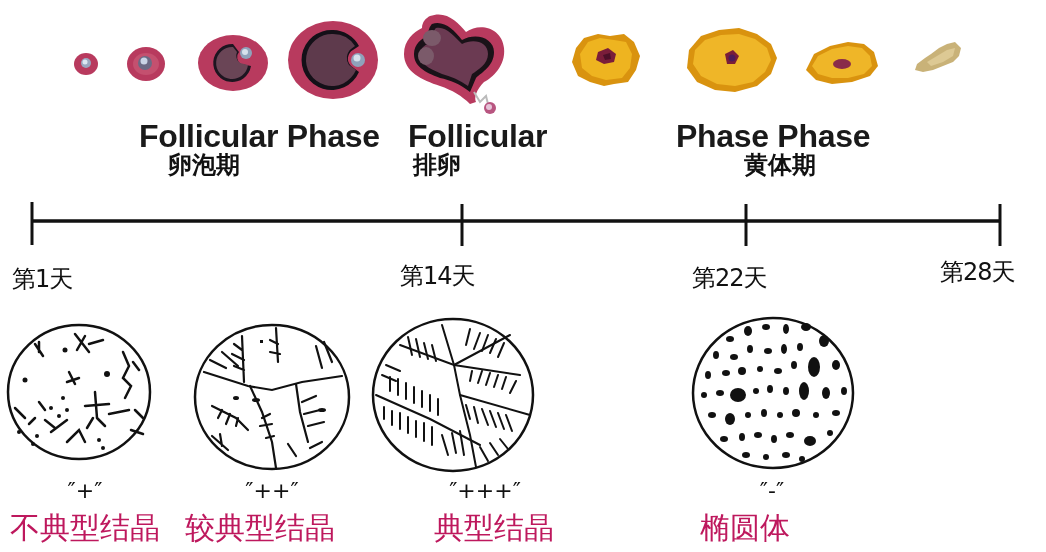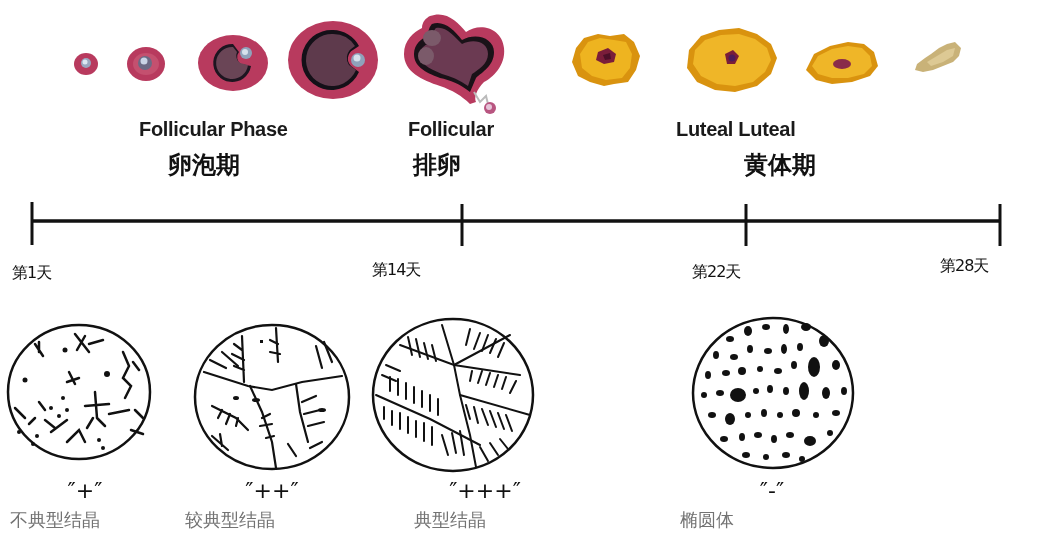--- a/index.html
+++ b/index.html
@@ -1,21 +1,21 @@
 <!DOCTYPE html>
 <html><head>
 <meta charset="utf-8">
 <style>
   html,body{margin:0;padding:0;background:#fff;}
   body{width:1046px;height:552px;position:relative;overflow:hidden;font-family:"DejaVu Sans",sans-serif;color:#111;}
-  .phase-en{position:absolute;font-family:"Liberation Sans",sans-serif;font-weight:bold;font-size:20px;color:#1a1a1a;letter-spacing:-0.3px;white-space:nowrap;}
+  .phase-en{position:absolute;font-family:"Liberation Sans",sans-serif;font-weight:bold;font-size:32px;color:#1a1a1a;letter-spacing:-0.3px;white-space:nowrap;}
   .phase-zh{position:absolute;font-size:24px;color:#111;white-space:nowrap;font-weight:bold;}
-  .day{position:absolute;font-size:16px;color:#111;white-space:nowrap;letter-spacing:-1px;}
+  .day{position:absolute;font-size:24px;color:#111;white-space:nowrap;letter-spacing:-1px;}
   .grade{position:absolute;font-size:22px;color:#111;white-space:nowrap;text-align:center;}
-  .cap{position:absolute;font-size:18px;color:#737373;white-space:nowrap;text-align:left;}
+  .cap{position:absolute;font-size:30px;color:#be185d;white-space:nowrap;text-align:right;}
   svg{position:absolute;overflow:visible;}
 </style>
 </head>
 <body>
 
 <div>
 
   <svg style="left:73px;top:52px" width="26" height="24" viewBox="0 0 26 24">
     <ellipse cx="13" cy="12" rx="12" ry="11" fill="#b83a5e"></ellipse>
     <circle cx="13" cy="11" r="5" fill="#9aa6c0"></circle>
@@ -80,33 +80,33 @@
     <path d="M14 22 L24 16 L34 10 L42 8 L40 16 L30 22 L18 26 Z" fill="#ddc994"></path>
   </svg>
 </div>
 
 <div class="phase-en" style="left:139px;top:118px">Follicular Phase</div>
 <div class="phase-zh" style="left:168px;top:149px">卵泡期</div>
 
 <div class="phase-en" style="left:408px;top:118px">Follicular</div>
 <div class="phase-zh" style="left:413px;top:149px">排卵</div>
 
-<div class="phase-en" style="left:676px;top:118px">Luteal Luteal</div>
+<div class="phase-en" style="left:676px;top:118px">Phase Phase</div>
 <div class="phase-zh" style="left:744px;top:149px">黄体期</div>
 
 <svg style="left:0;top:0" width="1046" height="260" viewBox="0 0 1046 260">
   <line x1="32" y1="221" x2="1000" y2="221" stroke="#111" stroke-width="3.5"></line>
   <line x1="32" y1="202" x2="32" y2="245" stroke="#111" stroke-width="3"></line>
   <line x1="462" y1="204" x2="462" y2="246" stroke="#111" stroke-width="3"></line>
   <line x1="746" y1="204" x2="746" y2="246" stroke="#111" stroke-width="3"></line>
   <line x1="1000" y1="204" x2="1000" y2="246" stroke="#111" stroke-width="3"></line>
 </svg>
 
 <div class="day" style="left:12px;top:263px">第1天</div>
-<div class="day" style="left:372px;top:260px">第14天</div>
+<div class="day" style="left:400px;top:260px">第14天</div>
 <div class="day" style="left:692px;top:262px">第22天</div>
 <div class="day" style="left:940px;top:256px">第28天</div>
 
 <svg style="left:5px;top:322px" width="148" height="140" viewBox="0 0 148 140">
   <ellipse cx="74" cy="70" rx="71" ry="67" fill="#fff" stroke="#111" stroke-width="2.5"></ellipse>
   <g stroke="#111" stroke-width="2.5" fill="none" stroke-linecap="round">
     <path d="M30 22 L38 34 M34 20 L34 30"></path>
     <path d="M70 12 L84 30 M80 14 L72 28 M84 22 L98 18"></path>
     <path d="M64 50 L70 62 M62 60 L74 56"></path>
     <path d="M80 84 L104 82 M90 70 L92 96 M88 96 L82 106 M92 96 L100 104"></path>

